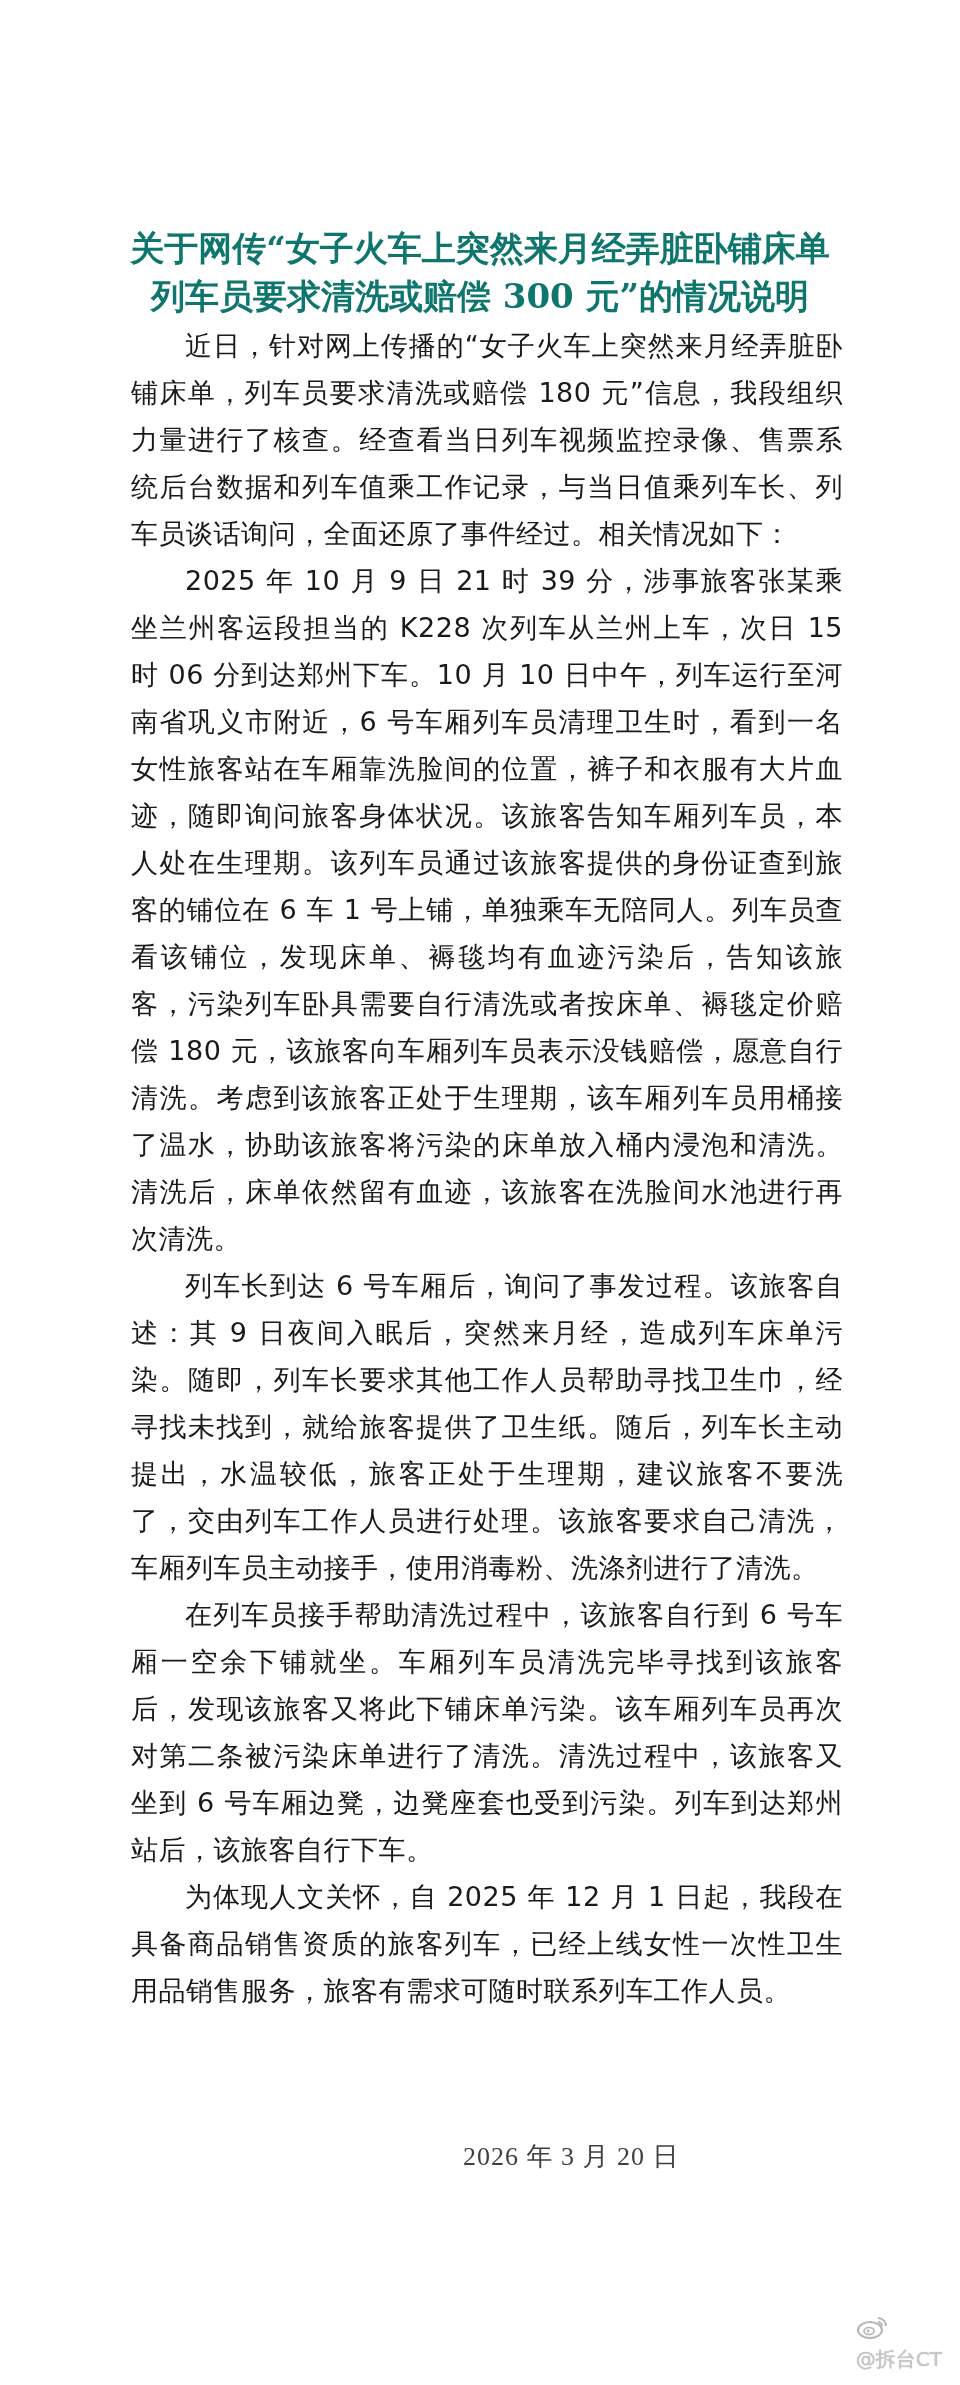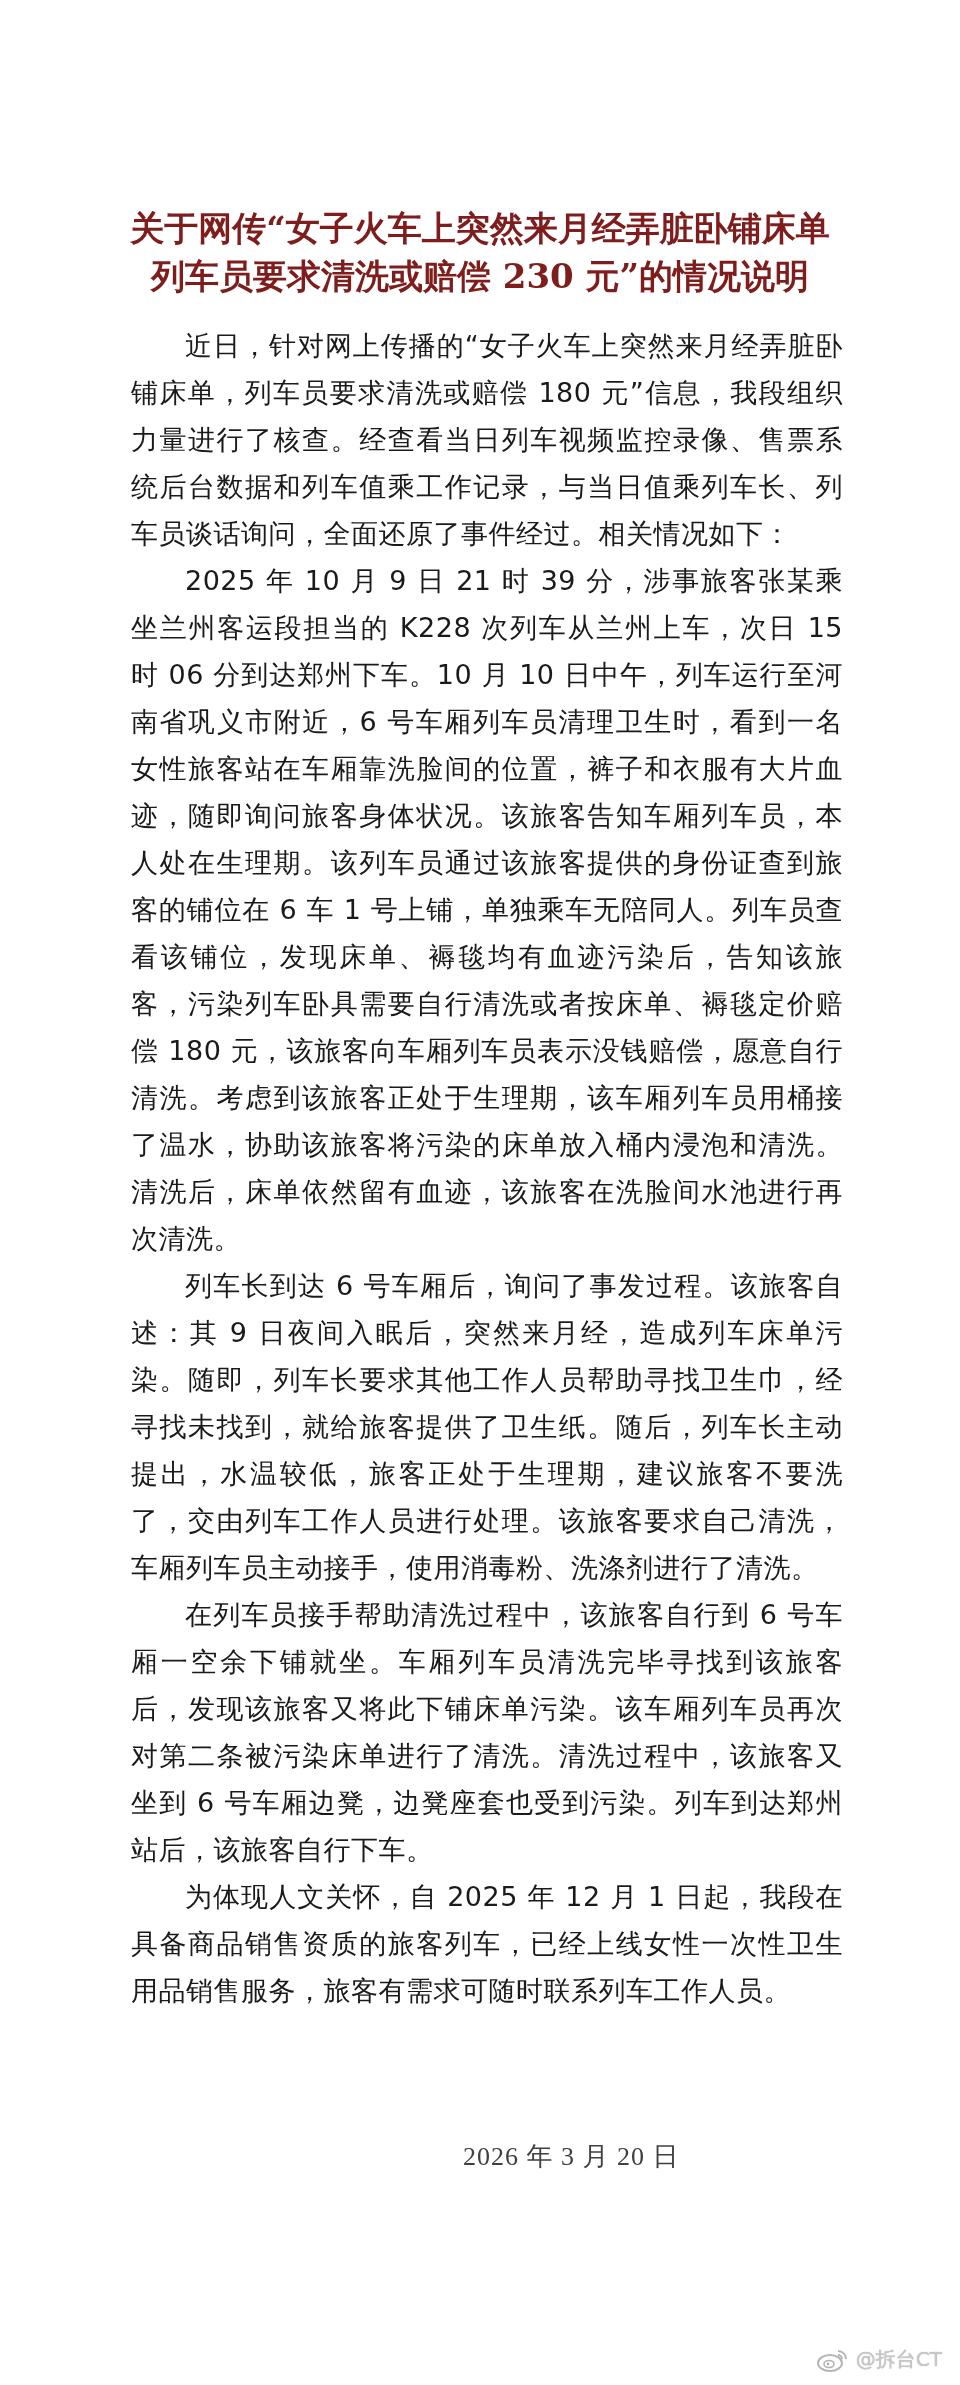--- a/index.html
+++ b/index.html
@@ -18,28 +18,28 @@
     position: absolute;
     left: 0;
     top: 0;
     width: 960px;
     height: 2385px;
     background: #ffffff;
   }
   .title {
     position: absolute;
     left: 100px;
-    top: 156px;
+    top: 176px;
     width: 760px;
     text-align: center;
     font-family: "DejaVu Serif", "Liberation Serif", serif;
     font-weight: bold;
     font-size: 34px;
     line-height: 48px;
-    color: #7f1d1d;
+    color: #0f766e;
     letter-spacing: 0px;
     margin-top: 48px;
   }
   .title .line {
     display: block;
     white-space: nowrap;
   }
   .body {
     position: absolute;
     left: 131px;
@@ -65,41 +65,42 @@
     font-size: 26px;
     line-height: 34px;
     color: #404040;
     letter-spacing: 1px;
   }
   .watermark {
     position: absolute;
     right: 18px;
     bottom: 12px;
     display: flex;
-    align-items: center;
+    align-items: flex-start;
     gap: 6px;
     font-family: "DejaVu Sans", "Liberation Sans", sans-serif;
     font-size: 20px;
     color: #c9c9c9;
     text-shadow: 0 0 1px #9a9a9a;
+    flex-direction: column;
   }
   .weibo-icon {
     width: 34px;
     height: 26px;
     display: inline-block;
   }
 </style>
 </head>
 <body>
 
 <div class="page">
 
   <h1 class="title">
     <span class="line">关于网传“女子火车上突然来月经弄脏卧铺床单</span>
-    <span class="line">列车员要求清洗或赔偿 230 元”的情况说明</span>
+    <span class="line">列车员要求清洗或赔偿 300 元”的情况说明</span>
   </h1>
 
   <div class="body">
     <p>近日，针对网上传播的“女子火车上突然来月经弄脏卧铺床单，列车员要求清洗或赔偿 180 元”信息，我段组织力量进行了核查。经查看当日列车视频监控录像、售票系统后台数据和列车值乘工作记录，与当日值乘列车长、列车员谈话询问，全面还原了事件经过。相关情况如下：</p>
     <p>2025 年 10 月 9 日 21 时 39 分，涉事旅客张某乘坐兰州客运段担当的 K228 次列车从兰州上车，次日 15 时 06 分到达郑州下车。10 月 10 日中午，列车运行至河南省巩义市附近，6 号车厢列车员清理卫生时，看到一名女性旅客站在车厢靠洗脸间的位置，裤子和衣服有大片血迹，随即询问旅客身体状况。该旅客告知车厢列车员，本人处在生理期。该列车员通过该旅客提供的身份证查到旅客的铺位在 6 车 1 号上铺，单独乘车无陪同人。列车员查看该铺位，发现床单、褥毯均有血迹污染后，告知该旅客，污染列车卧具需要自行清洗或者按床单、褥毯定价赔偿 180 元，该旅客向车厢列车员表示没钱赔偿，愿意自行清洗。考虑到该旅客正处于生理期，该车厢列车员用桶接了温水，协助该旅客将污染的床单放入桶内浸泡和清洗。清洗后，床单依然留有血迹，该旅客在洗脸间水池进行再次清洗。</p>
     <p>列车长到达 6 号车厢后，询问了事发过程。该旅客自述：其 9 日夜间入眠后，突然来月经，造成列车床单污染。随即，列车长要求其他工作人员帮助寻找卫生巾，经寻找未找到，就给旅客提供了卫生纸。随后，列车长主动提出，水温较低，旅客正处于生理期，建议旅客不要洗了，交由列车工作人员进行处理。该旅客要求自己清洗，车厢列车员主动接手，使用消毒粉、洗涤剂进行了清洗。</p>
     <p>在列车员接手帮助清洗过程中，该旅客自行到 6 号车厢一空余下铺就坐。车厢列车员清洗完毕寻找到该旅客后，发现该旅客又将此下铺床单污染。该车厢列车员再次对第二条被污染床单进行了清洗。清洗过程中，该旅客又坐到 6 号车厢边凳，边凳座套也受到污染。列车到达郑州站后，该旅客自行下车。</p>
     <p>为体现人文关怀，自 2025 年 12 月 1 日起，我段在具备商品销售资质的旅客列车，已经上线女性一次性卫生用品销售服务，旅客有需求可随时联系列车工作人员。</p>
   </div>
 

